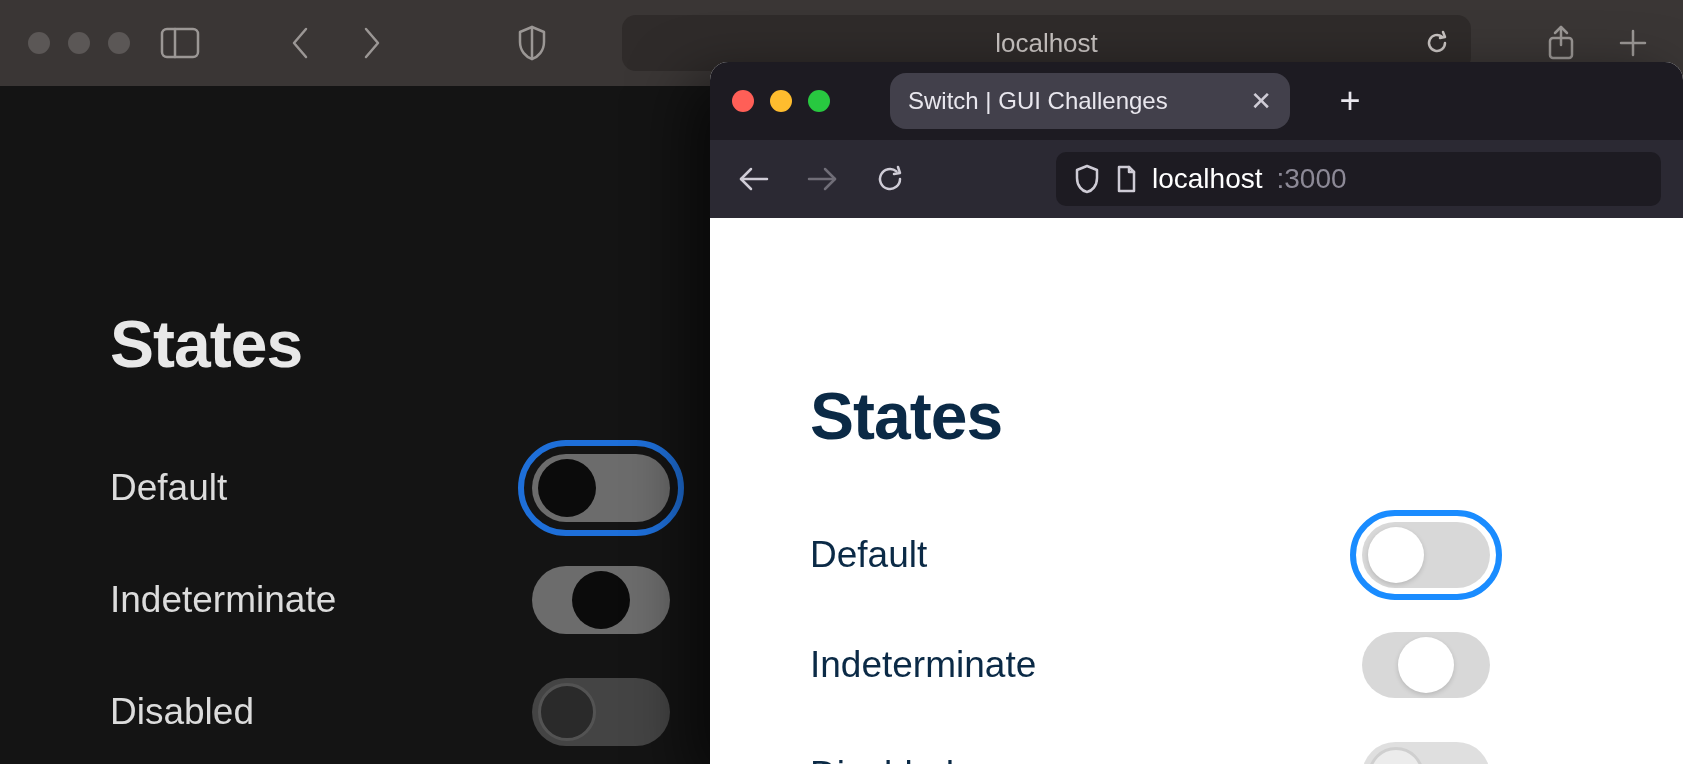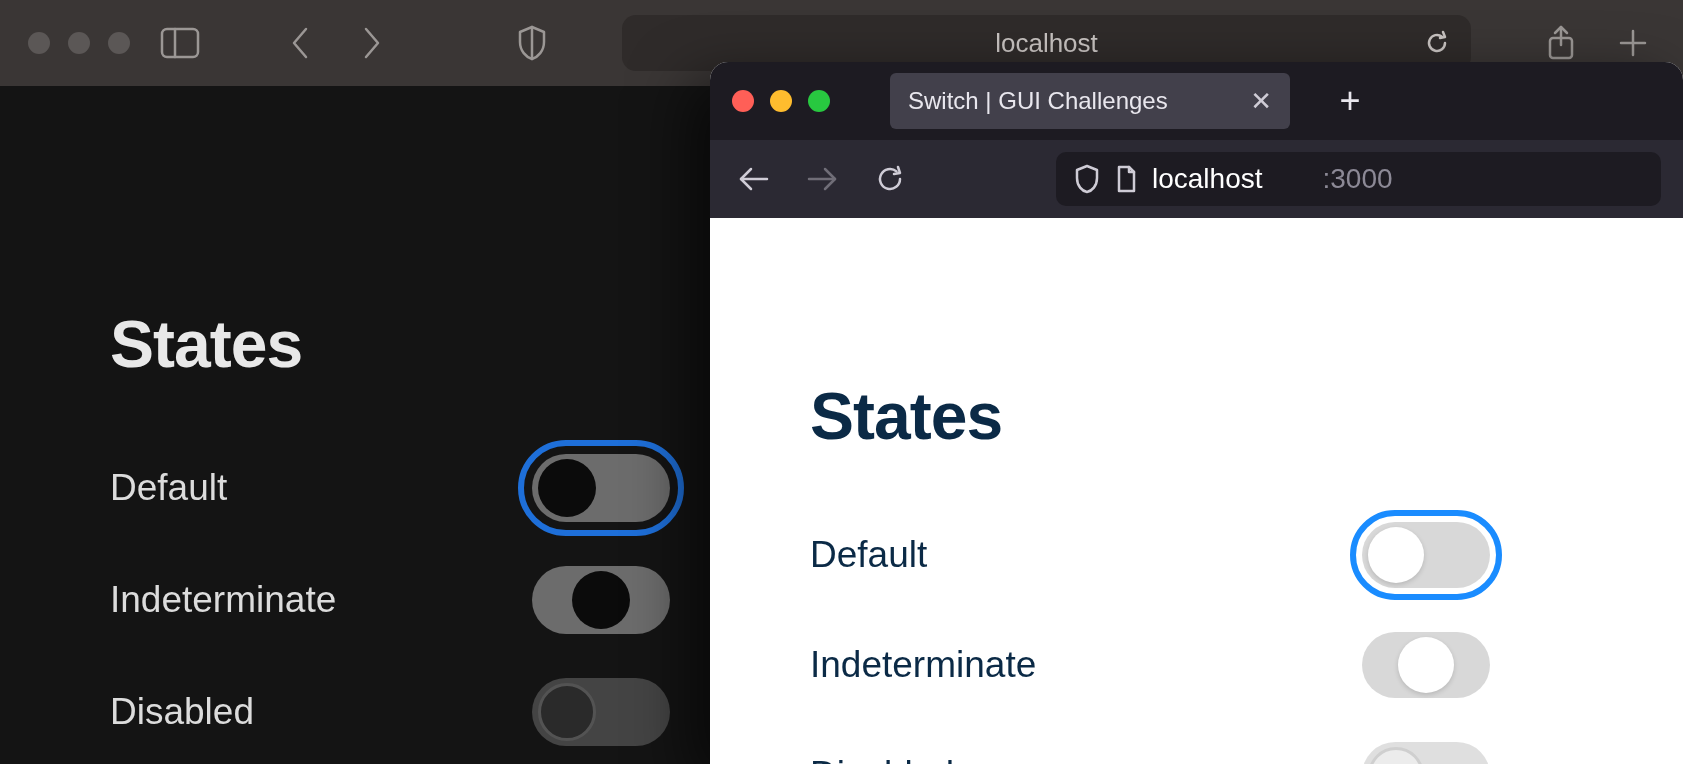--- a/index.html
+++ b/index.html
@@ -56,38 +56,38 @@
     box-shadow: -20px 20px 60px rgba(0,0,0,0.6);
   }
   .ff-tabbar {
     height: 78px; background: #1d1b22; display: flex; align-items: center;
     padding: 0 22px; gap: 20px;
   }
   .ff-traffic { display: flex; gap: 16px; margin-right: 40px;}
   .ff-traffic .d { width: 22px; height: 22px; border-radius: 50%; }
   .d.red{background:#ff5f57;} .d.yel{background:#febc2e;} .d.grn{background:#28c840;}
   .ff-tab {
-    height: 56px; background: #42404b; border-radius: 6px; display: flex;
+    height: 56px; background: #42404b; border-radius: 16px; display: flex;
     align-items: center; padding: 0 18px; gap: 14px; min-width: 400px;
     color: #e9e7ee; font-size: 24px;
   }
   .ff-tab .close { margin-left: auto; font-size: 26px; color:#cfccd6;}
   .ff-newtab { width: 40px; height: 40px; display:flex; align-items:center; justify-content:center; color:#e9e7ee; font-size:36px; margin-left:20px;}
   .ff-toolbar {
     height: 78px; background: #2b2933; display: flex; align-items: center;
     padding: 0 22px; gap: 24px;
   }
   .ff-icon { width: 44px; height:44px; display:flex; align-items:center; justify-content:center; color:#cfccd6;}
   .ff-icon.dim{opacity:.42;}
   .ff-url {
     flex:1; height:54px; background:#1d1b22; border-radius:10px; display:flex;
     align-items:center; gap:14px; padding:0 18px; color:#e9e7ee; font-size:28px;
     margin-left: 120px;
   }
-  .ff-url .host{color:#fff;} .ff-url .port{color:#8c8996;margin-left:46px;}
+  .ff-url .host{color:#fff;} .ff-url .port{color:#8c8996;}
   .ff-content { position:absolute; top:156px; left:0; right:0; bottom:0; background:#ffffff; color:#0b2a46; padding: 160px 100px 0 100px;}
   .ff-content h1 { font-size: 66px; font-weight: 800; color:#0b2a46; margin-bottom: 46px; letter-spacing:-1px;}
   .ff-row { display:flex; align-items:center; justify-content:space-between; height:110px; width:680px;}
   .ff-row .label{font-size:37px; color:#0b2a46;}
 
   
   .lswitch{position:relative; width:128px; height:66px; border-radius:999px; background:#d8d8d8;}
   .lswitch .thumb{position:absolute; width:56px; height:56px; border-radius:50%; background:#ffffff; top:5px; left:6px; box-shadow:0 2px 5px rgba(0,0,0,.15);}
   .lswitch.indeterminate .thumb{left:36px;}
   .lswitch.focus-ring::before{content:""; position:absolute; inset:-12px; border:6px solid #1a8cff; border-radius:999px;}

